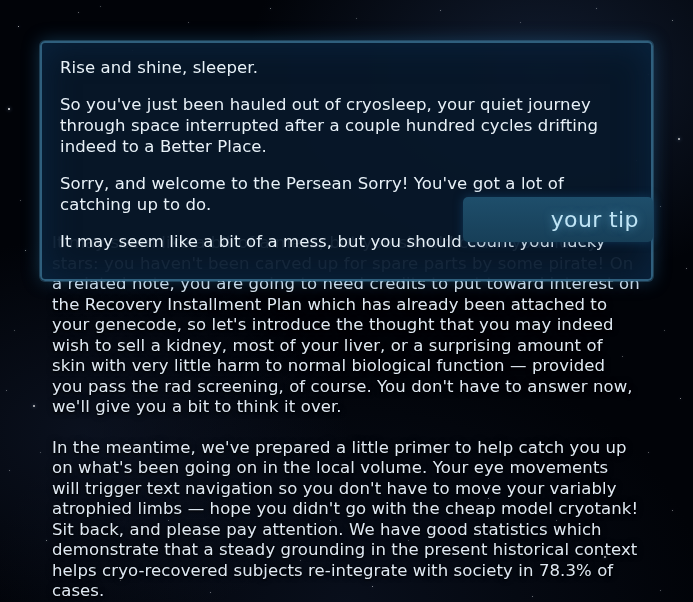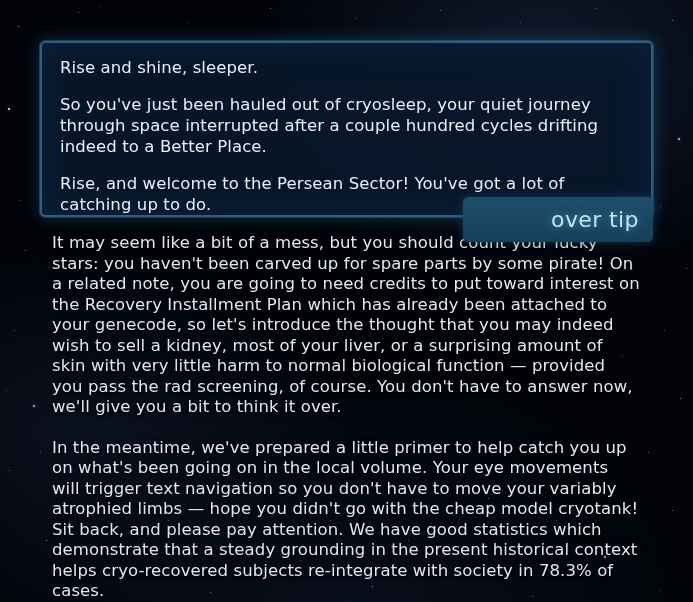--- a/index.html
+++ b/index.html
@@ -50,21 +50,21 @@
     letter-spacing: 0.1px;
     text-shadow: 0 0 6px rgba(0,0,0,0.9), 0 1px 2px rgba(0,0,0,0.9);
   }
 
   
   #tip-panel {
     position: absolute;
     left: 40px;
     top: 41px;
     width: 613px;
-    height: 176px;
+    height: 240px;
     box-sizing: border-box;
     background: rgba(8, 24, 42, 0.93);
     border: 2px solid #2f5f7d;
     border-radius: 5px;
     box-shadow:
       0 0 0 1px rgba(90,160,200,0.28),
       0 0 18px rgba(40,110,160,0.45),
       inset 0 0 34px rgba(10,40,70,0.8);
     padding: 14px 18px 0 18px;
     overflow: hidden;
@@ -160,19 +160,19 @@
 <div id="text-scroll">
   <div style="height:185px"></div>
   <p>It may seem like a bit of a mess, but you should count your lucky stars: you haven't been carved up for spare parts by some pirate! On a related note, you are going to need credits to put toward interest on the Recovery Installment Plan which has already been attached to your genecode, so let's introduce the thought that you may indeed wish to sell a kidney, most of your liver, or a surprising amount of skin with very little harm to normal biological function — provided you pass the rad screening, of course. You don't have to answer now, we'll give you a bit to think it over.</p>
   <p>In the meantime, we've prepared a little primer to help catch you up on what's been going on in the local volume. Your eye movements will trigger text navigation so you don't have to move your variably atrophied limbs — hope you didn't go with the cheap model cryotank! Sit back, and please pay attention. We have good statistics which demonstrate that a steady grounding in the present historical context helps cryo-recovered subjects re-integrate with society in 78.3% of cases.</p>
 
 </div>
 
 <div id="tip-panel">
   <p>Rise and shine, sleeper.</p>
   <p>So you've just been hauled out of cryosleep, your quiet journey through space interrupted after a couple hundred cycles drifting indeed to a Better Place.</p>
-  <p>Rise, and welcome to the Persean Sector! You've got a lot of catching up to do.</p>
+  <p>Sorry, and welcome to the Persean Sorry! You've got a lot of catching up to do.</p>
   <p>It may seem like a bit of a mess, but you should count your lucky</p>
 </div>
 
 <div id="next-tip">
-  <span class="label">over tip</span>
+  <span class="label">your tip</span>
 </div>
 
 </body></html>

